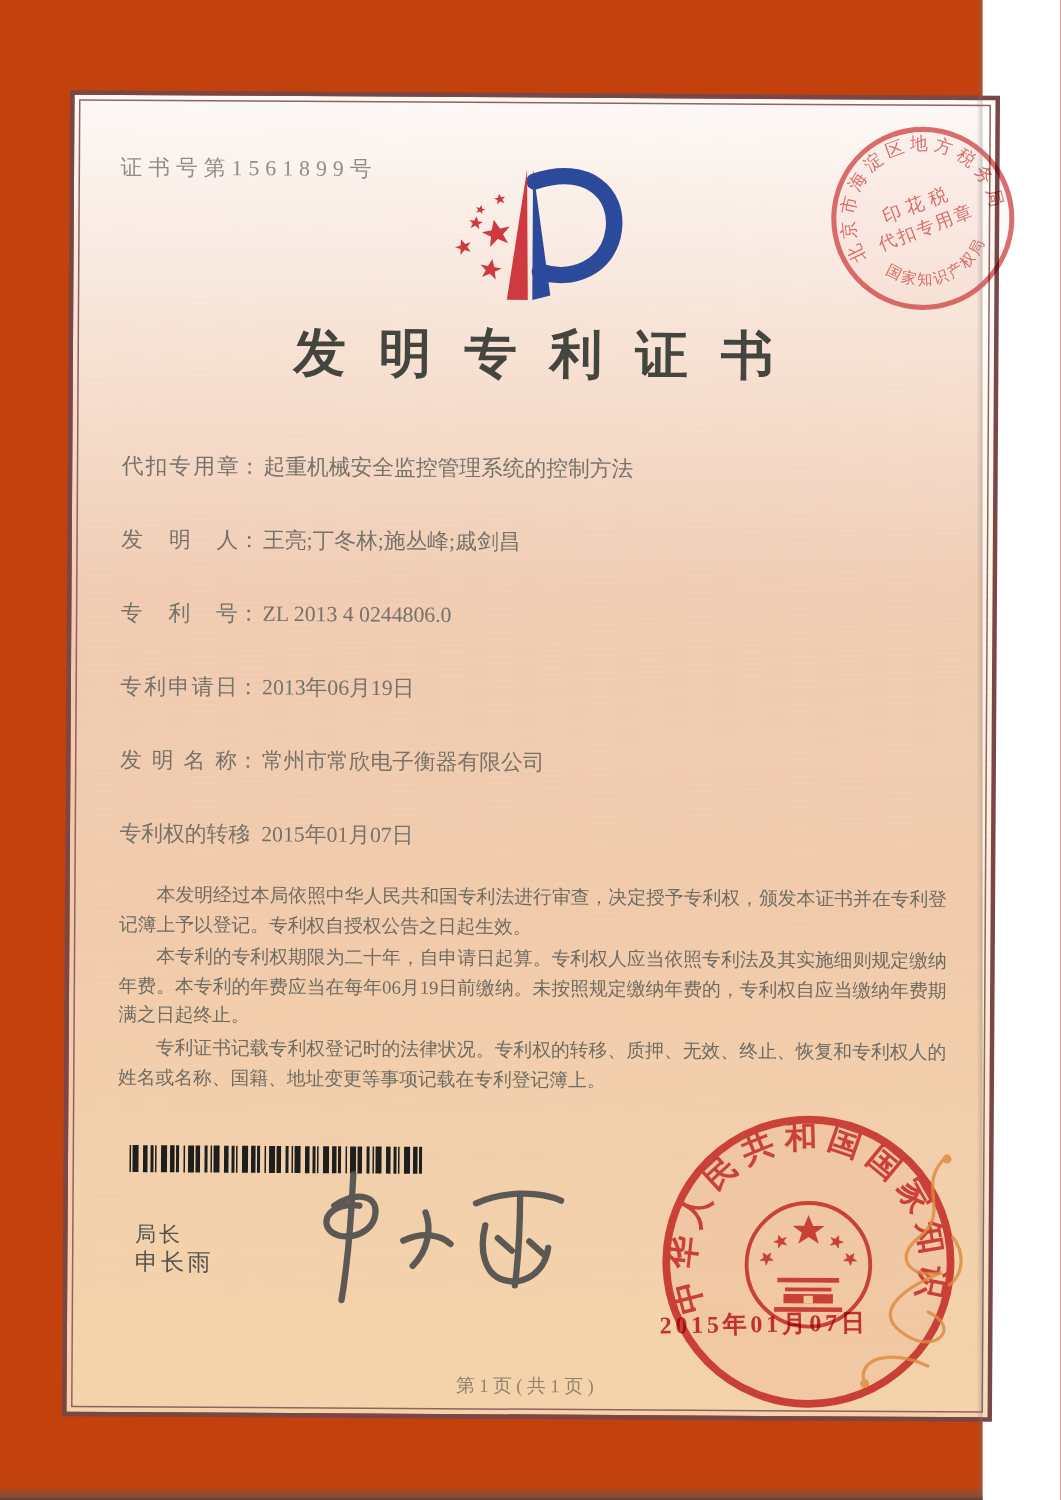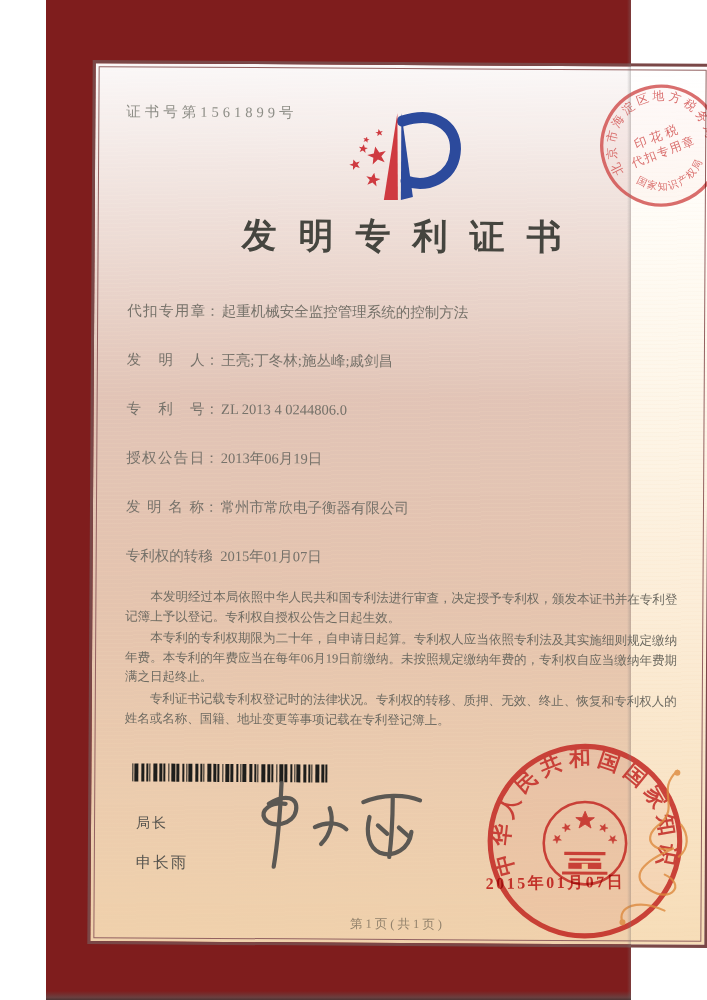--- a/index.html
+++ b/index.html
@@ -1,21 +1,21 @@
 <!DOCTYPE html>
 <html><head>
 <meta charset="utf-8">
 <style>
   html,body{margin:0;padding:0;}
   body{
     width:707px;height:1000px;background:#ffffff;
     font-family:"Liberation Serif","DejaVu Serif",serif;
     position:relative;overflow:hidden;
   }
-  .page{position:relative;width:585px;height:1000px;background:#7f1d1d;margin-left:46px;}
+  .page{position:relative;width:655px;height:1000px;background:#c2410c;}
   .scan-edge-bottom{position:absolute;left:0;bottom:0;width:100%;height:9px;
     background:linear-gradient(180deg,rgba(120,120,120,0) 0%,rgba(90,90,90,.55) 70%,rgba(60,60,60,.75) 100%);}
   .scan-edge-right{position:absolute;right:0;top:0;width:4px;height:100%;
     background:linear-gradient(270deg,rgba(120,120,120,.35),rgba(120,120,120,0));}
   .frame{
     position:absolute;left:44px;top:62px;width:614px;height:878px;
     border:3px solid #7a4747;
     transform:rotate(.35deg);
     background:
       linear-gradient(180deg,rgba(255,255,255,.97) 0%,rgba(255,252,246,.88) 16%,rgba(253,243,226,.78) 38%,rgba(251,233,207,.82) 62%,rgba(248,224,190,.9) 85%,rgba(246,219,180,.95) 100%),
@@ -31,21 +31,21 @@
   .fields{position:absolute;left:33px;top:238px;width:548px;color:#76726a;}
   .field-row{margin-bottom:30px;font-size:14.5px;white-space:nowrap;}
   .field-label{display:inline-block;width:78px;text-align:justify;text-align-last:justify;vertical-align:bottom;}
   .field-colon{display:inline-block;margin-right:2px;}
   .paragraphs{position:absolute;left:33px;top:524px;width:552px;color:#6e6b62;
     font-size:12.5px;line-height:19.6px;text-align:justify;}
   .paragraphs p{margin:0 0 2px 0;text-indent:2em;}
   .barcode{position:absolute;left:41px;top:700px;width:264px;height:18px;display:flex;align-items:stretch;}
   .barcode div{background:#1e1e1c;}
   .director-title{position:absolute;left:45px;top:751px;font-size:14px;color:#55534e;letter-spacing:2px;}
-  .director-name{position:absolute;left:45px;top:789px;font-size:15.5px;color:#55534e;letter-spacing:2px;}
+  .director-name{position:absolute;left:45px;top:768px;font-size:15.5px;color:#55534e;letter-spacing:2px;}
   .signature{position:absolute;left:148px;top:708px;width:200px;height:105px;}
   .main-seal{position:absolute;left:391px;top:672px;width:206px;height:206px;
     mix-blend-mode:multiply;opacity:.92;}
   .issue-date{position:absolute;left:395px;top:807px;font-size:16px;color:#cb3a3a;
     letter-spacing:2.5px;transform:rotate(-1.2deg);font-weight:600;mix-blend-mode:multiply;}
   .flourish{position:absolute;right:8px;bottom:12px;width:104px;height:168px;opacity:.8;}
   .footer{position:absolute;left:0;top:851px;width:100%;text-align:center;
     font-size:12.5px;color:#92826c;letter-spacing:3px;}
   svg text{font-family:"Liberation Serif","DejaVu Serif",serif;}
 </style>
@@ -95,21 +95,21 @@
       <div class="field-row">
         <span class="field-label">代扣专用章</span><span class="field-colon">：</span><span>起重机械安全监控管理系统的控制方法</span>
       </div>
       <div class="field-row">
         <span class="field-label">发明人</span><span class="field-colon">：</span><span>王亮;丁冬林;施丛峰;戚剑昌</span>
       </div>
       <div class="field-row">
         <span class="field-label">专利号</span><span class="field-colon">：</span><span>ZL 2013 4 0244806.0</span>
       </div>
       <div class="field-row">
-        <span class="field-label">授权公告日</span><span class="field-colon">：</span><span>2013年06月19日</span>
+        <span class="field-label">专利申请日</span><span class="field-colon">：</span><span>2013年06月19日</span>
       </div>
       <div class="field-row">
         <span class="field-label">发明名称</span><span class="field-colon">：</span><span>常州市常欣电子衡器有限公司</span>
       </div>
       <div class="field-row">
         <span class="field-label">专利权的转移</span><span class="field-colon">：</span><span>2015年01月07日</span>
       </div>
     </div>
 
     <div class="paragraphs">

